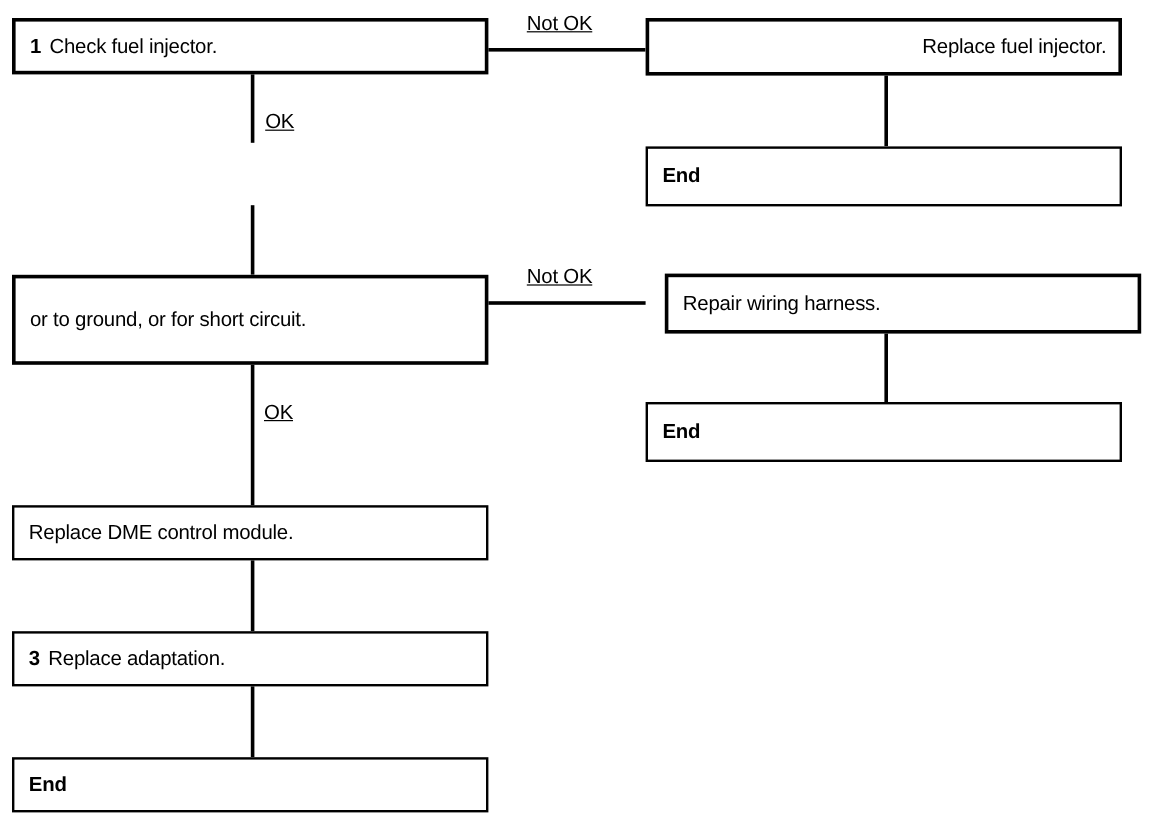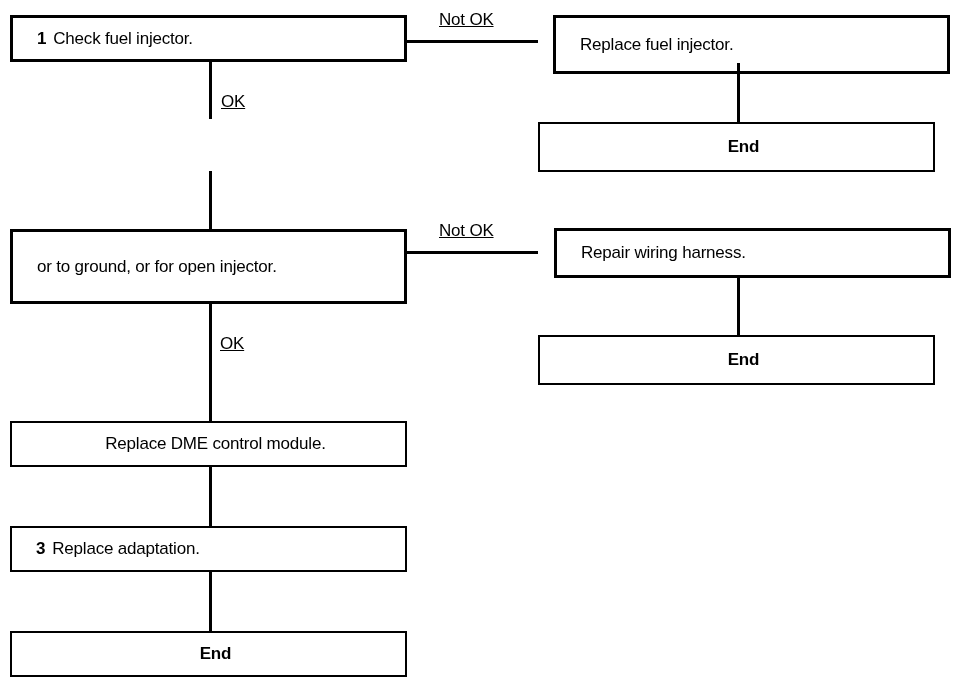--- a/index.html
+++ b/index.html
@@ -16,33 +16,33 @@
     overflow: hidden;
   }
   .node {
     position: absolute;
     box-sizing: border-box;
     border: 2px solid #000000;
     background: #ffffff;
     display: flex;
     flex-direction: column;
     justify-content: center;
-    padding: 0 10px 0 24px;
+    padding: 0 10px 0 12px;
     font-size: 17px;
     letter-spacing: -0.2px;
     line-height: 26px;
     white-space: nowrap;
   }
   .node.heavy { border-width: 3px; }
   .node .num {
     font-weight: bold;
     margin-right: 7px;
   }
   .node .line { display: block; }
-  .node.end-node { font-weight: bold; text-align: center; }
+  .node.end-node { font-weight: bold; }
   .connector {
     position: absolute;
     background: #000000;
   }
   .edge-label {
     position: absolute;
     font-size: 17px;
     letter-spacing: -0.2px;
     white-space: nowrap;
     text-decoration: underline;
@@ -54,59 +54,59 @@
 <div class="node heavy" style="left:10px; top:15px; width:397px; height:47px;">
   <div class="line">
     <span class="num">1</span><span>Check fuel injector.</span>
   </div>
 </div>
 
 <div class="edge-label" style="left:439px; top:10px;">Not OK</div>
 
 <div class="connector" style="left:407px; top:40px; width:131px; height:3px;"></div>
 
-<div class="node heavy" style="left:553px; top:15px; width:397px; height:59px;">
+<div class="node heavy" style="left:538px; top:15px; width:397px; height:48px;text-align:right;">
   <div class="line">Replace fuel injector.</div>
 </div>
 
 <div class="connector" style="left:737px; top:63px; width:3px; height:59px;"></div>
 
 <div class="node end-node" style="left:538px; top:122px; width:397px; height:50px;">
   <div class="line">End</div>
 </div>
 
 <div class="edge-label" style="left:221px; top:92px;">OK</div>
 
 <div class="connector" style="left:209px; top:62px; width:3px; height:57px;"></div>
 
 <div class="connector" style="left:209px; top:171px; width:3px; height:58px;"></div>
 
 <div class="node heavy" style="left:10px; top:229px; width:397px; height:75px;">
-  <div class="line">or to ground, or for open injector.</div>
+  <div class="line">or to ground, or for short circuit.</div>
 </div>
 
 <div class="edge-label" style="left:439px; top:221px;">Not OK</div>
 
 <div class="connector" style="left:407px; top:251px; width:131px; height:3px;"></div>
 
 <div class="node heavy" style="left:554px; top:228px; width:397px; height:50px;">
   <div class="line">Repair wiring harness.</div>
 </div>
 
 <div class="connector" style="left:737px; top:278px; width:3px; height:57px;"></div>
 
 <div class="node end-node" style="left:538px; top:335px; width:397px; height:50px;">
   <div class="line">End</div>
 </div>
 
 <div class="edge-label" style="left:220px; top:334px;">OK</div>
 
 <div class="connector" style="left:209px; top:304px; width:3px; height:119px;"></div>
 
-<div class="node" style="left:10px; top:421px; width:397px; height:46px;text-align:center;">
+<div class="node" style="left:10px; top:421px; width:397px; height:46px;">
   <div class="line">Replace DME control module.</div>
 </div>
 
 <div class="connector" style="left:209px; top:467px; width:3px; height:59px;"></div>
 
 <div class="node" style="left:10px; top:526px; width:397px; height:46px;">
   <div class="line">
     <span class="num">3</span><span>Replace adaptation.</span>
   </div>
 </div>

